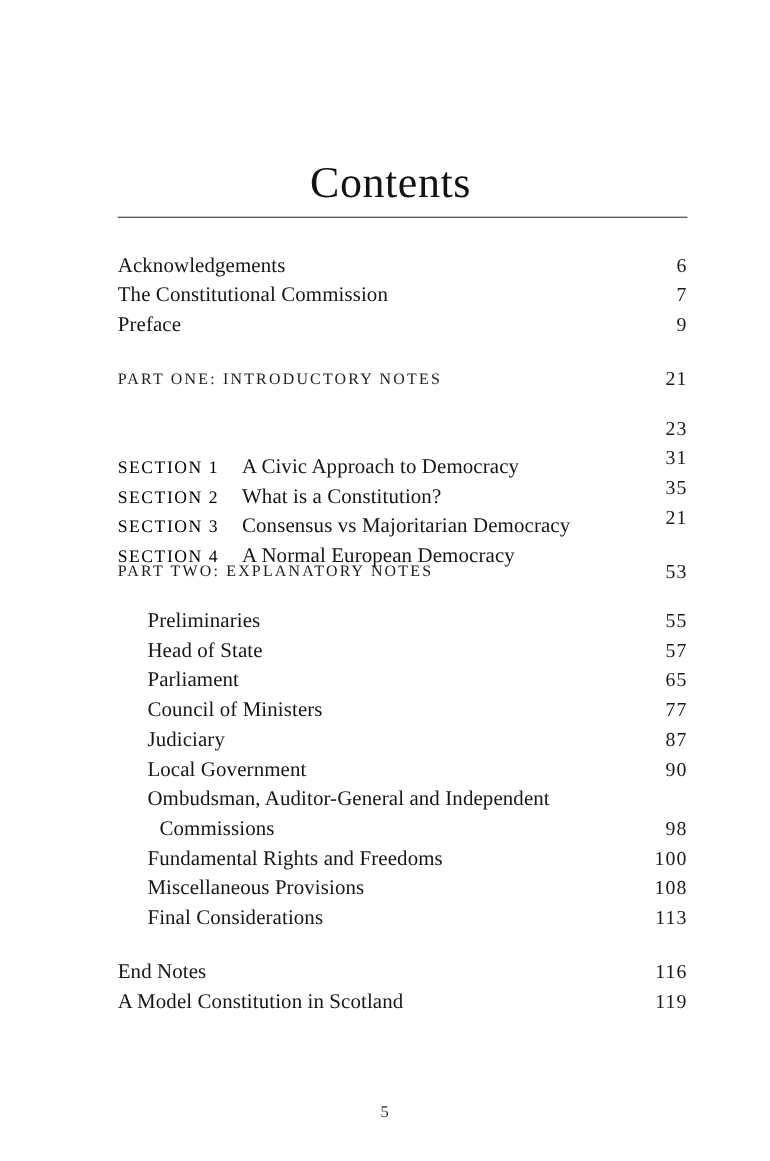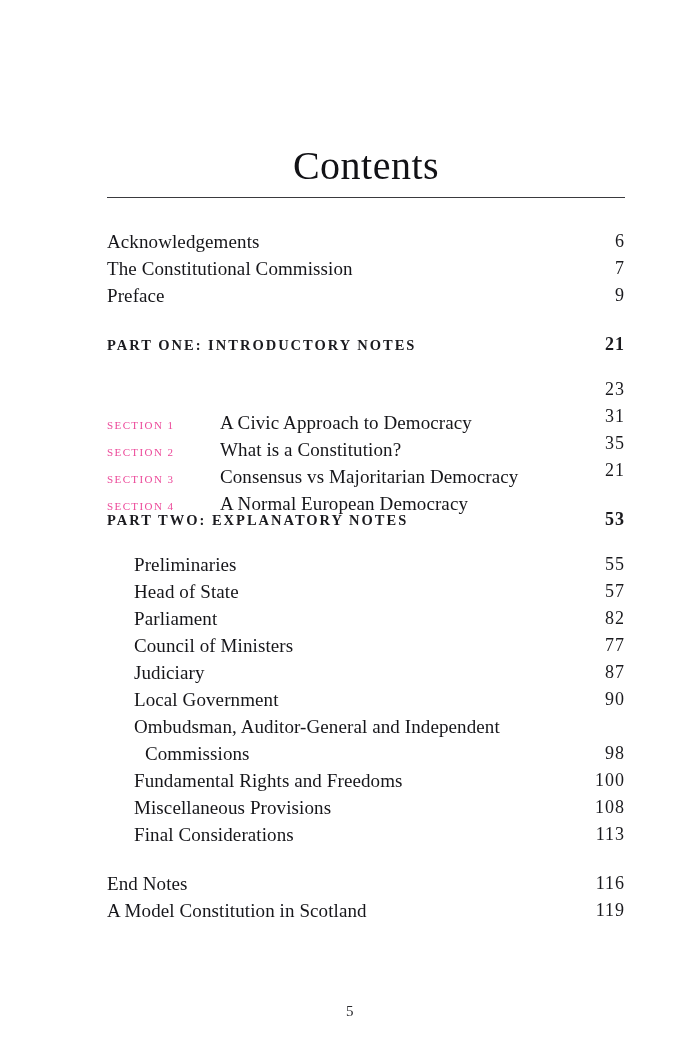--- a/index.html
+++ b/index.html
@@ -20,21 +20,21 @@
     position: absolute;
     left: 0; top: 0;
     width: 700px;
     height: 1055px;
     box-sizing: border-box;
   }
 
   
   .toc-title {
     position: absolute;
-    left: 107px;
+    left: 96px;
     top: 143px;
     width: 518px;
     text-align: center;
     font-size: 40px;
     line-height: 46px;
     font-weight: 400;
     letter-spacing: 0.5px;
     color: #121216;
   }
 
@@ -77,37 +77,36 @@
     font-variant-numeric: oldstyle-nums;
     color: #1a1a1e;
   }
 
   
   .row.front .label { padding-left: 0; margin-top: 33px; }
 
   
   .row.part {
     height: 27px;
-    font-weight: bold;
   }
   .row.part .label {
     font-size: 14.5px;
     letter-spacing: 2.0px;
     text-transform: uppercase;
     color: #1b1b1f;
   }
 
   
   .row.section .tag {
     display: inline-block;
     width: 113px;
-    font-size: 11px;
+    font-size: 16px;
     letter-spacing: 1.4px;
     text-transform: uppercase;
-    color: #ec4899;
+    color: #000000;
     vertical-align: baseline;
     margin-top: 36px;
   }
   .row.section .label {
     font-size: 19px;
   }
 
   
   .row.sub .label {
     display: inline-block;
@@ -195,21 +194,21 @@
     <div class="row sub">
       <span class="label">Preliminaries</span>
       <span class="pageno">55</span>
     </div>
     <div class="row sub">
       <span class="label">Head of State</span>
       <span class="pageno">57</span>
     </div>
     <div class="row sub">
       <span class="label">Parliament</span>
-      <span class="pageno">82</span>
+      <span class="pageno">65</span>
     </div>
     <div class="row sub">
       <span class="label">Council of Ministers</span>
       <span class="pageno">77</span>
     </div>
     <div class="row sub">
       <span class="label">Judiciary</span>
       <span class="pageno">87</span>
     </div>
     <div class="row sub">

